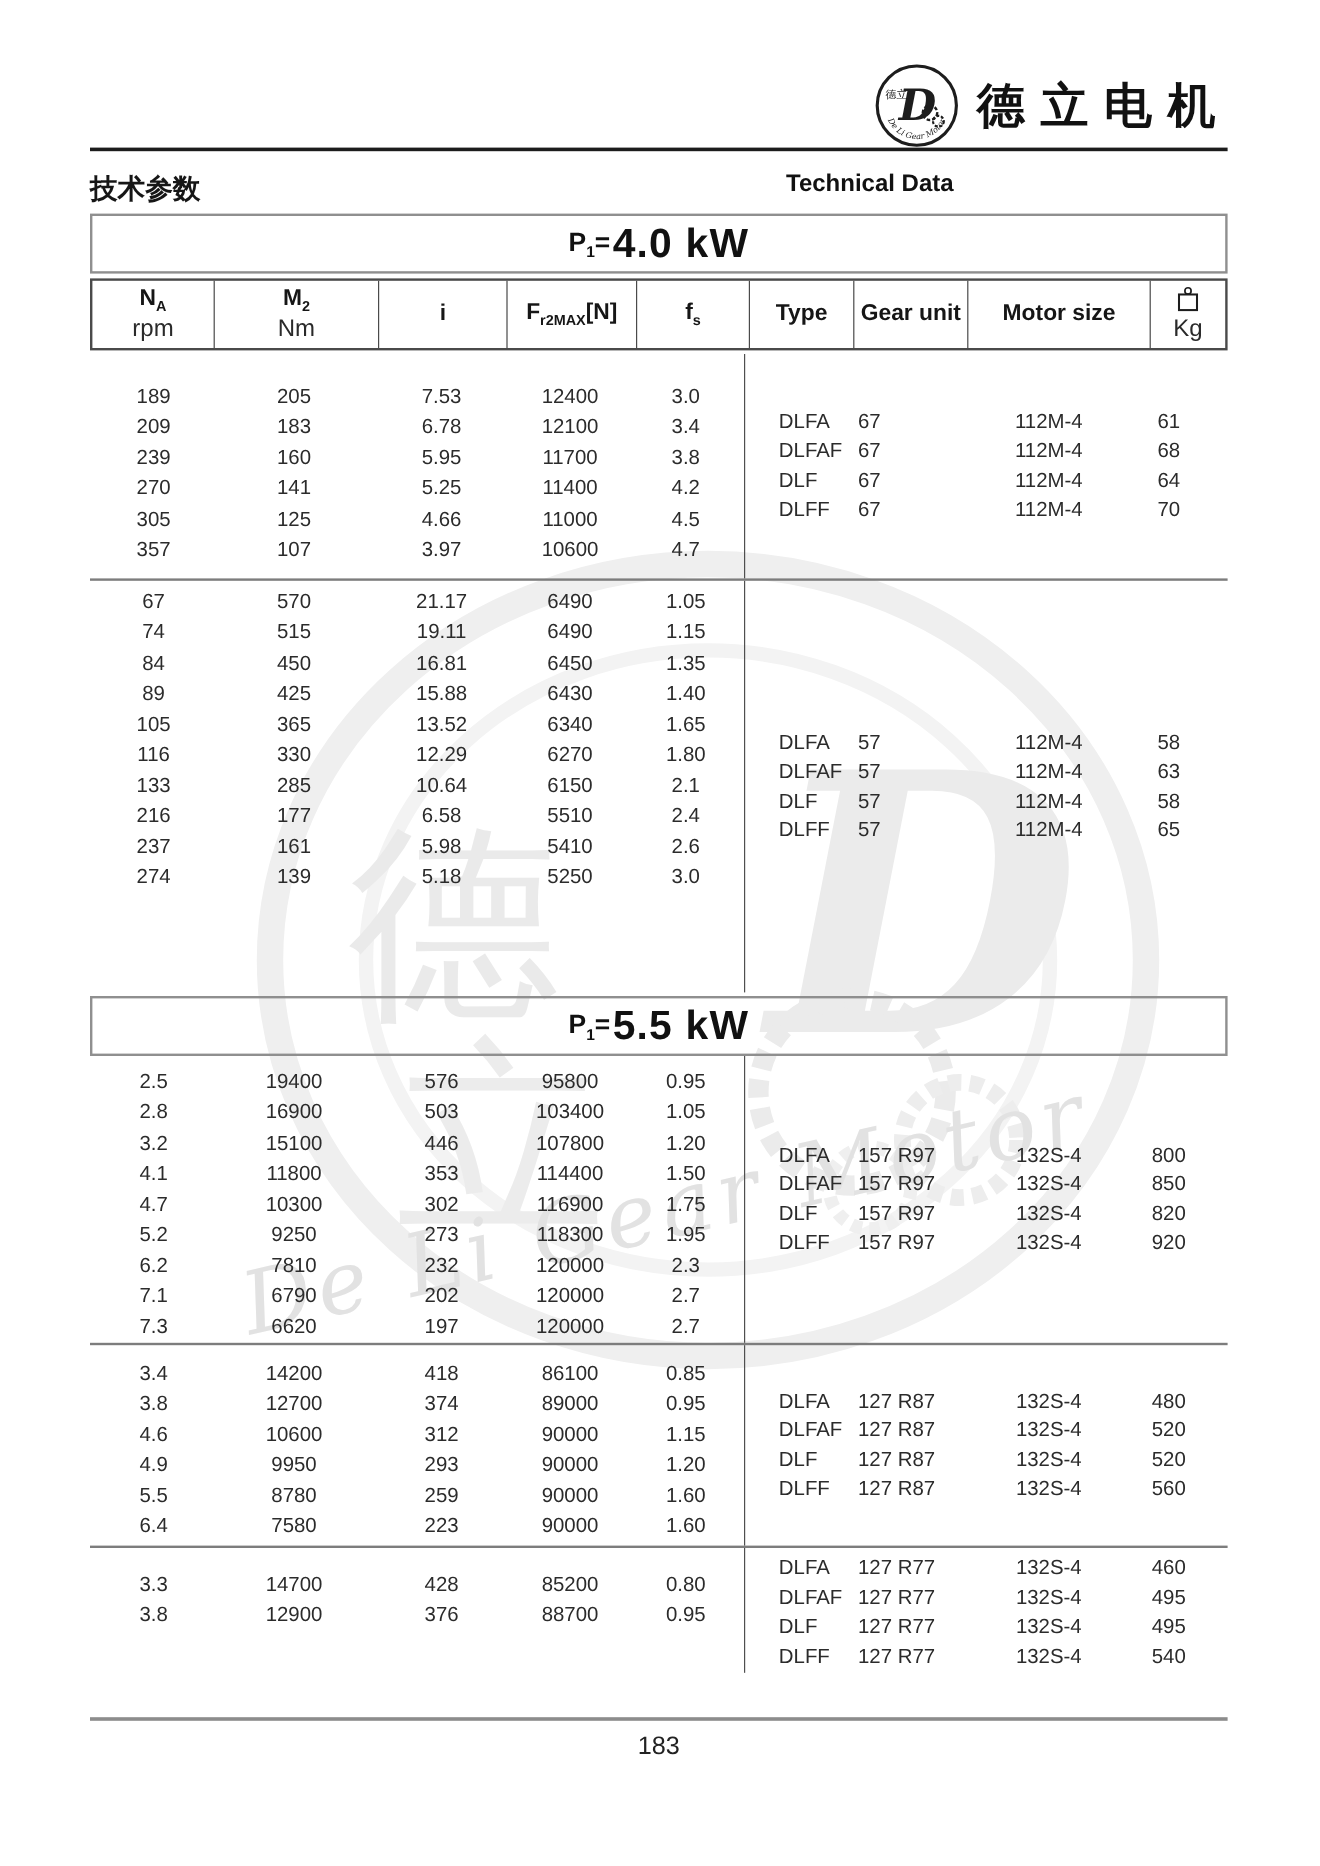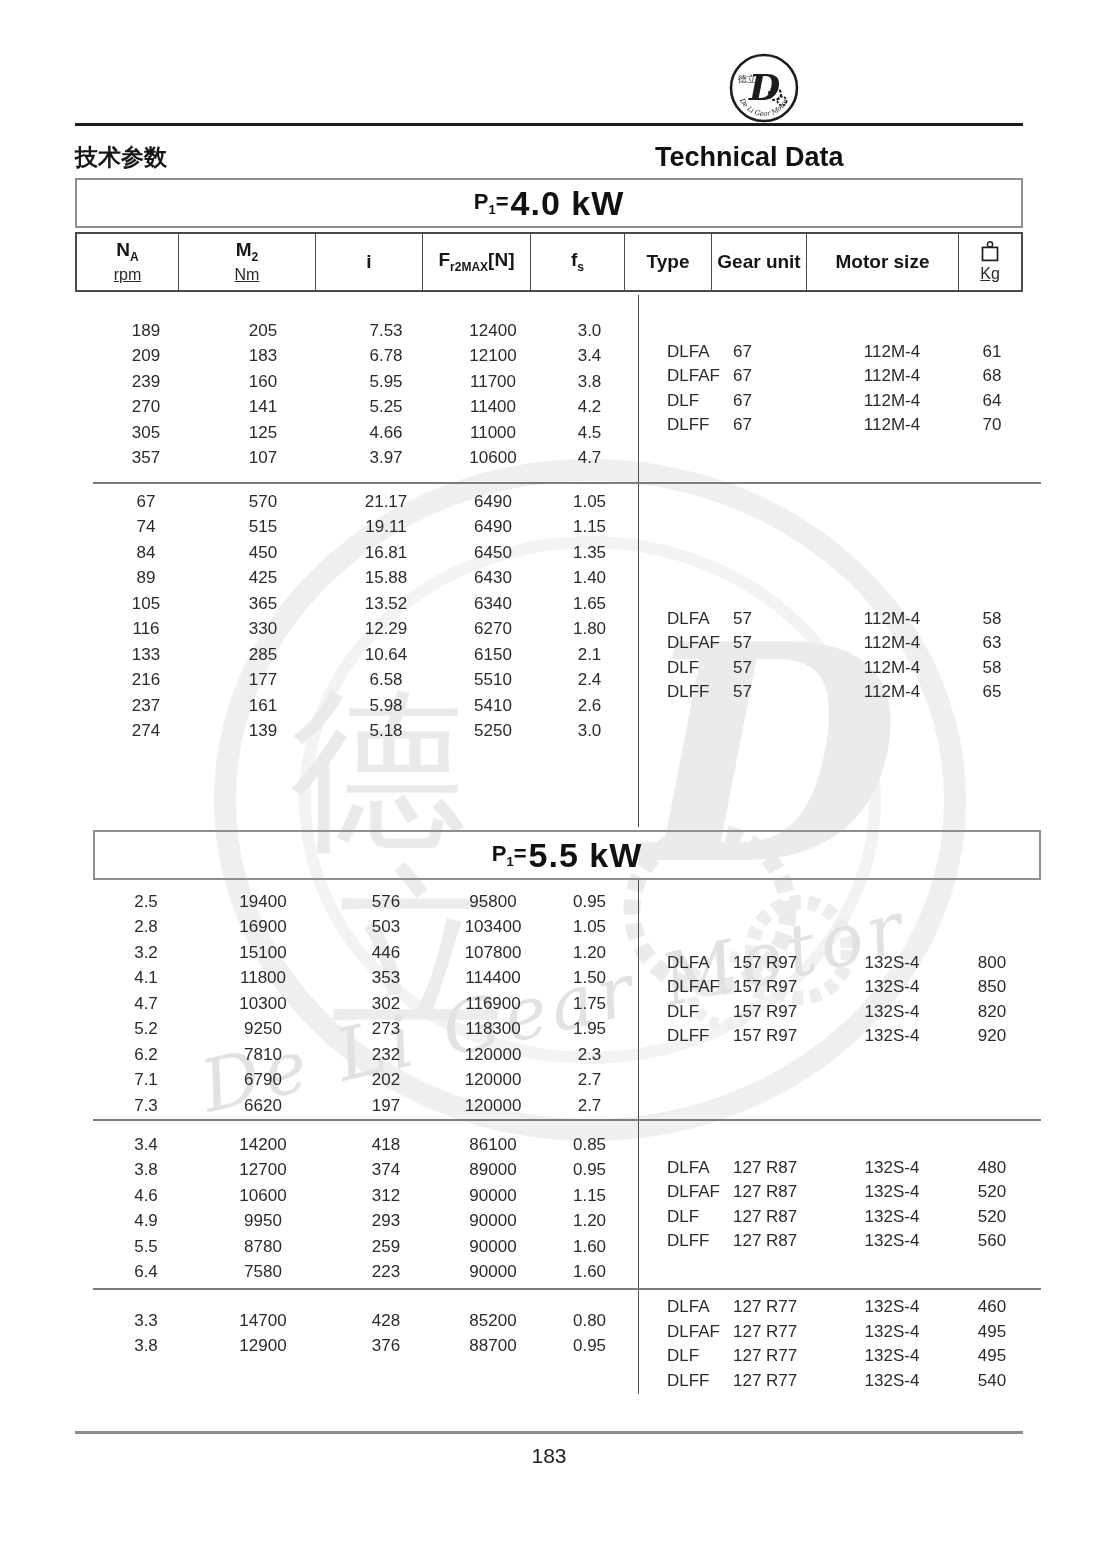--- a/index.html
+++ b/index.html
@@ -10,43 +10,43 @@
   
   .watermark { position:absolute; left:110px; top:430px; z-index:0; pointer-events:none; }
 
   
   .logo-block { position:absolute; top:52px; left:728px; width:296px; height:72px; display:flex; align-items:center; z-index:2; }
   .emblem { flex:0 0 72px; }
   .brand-cn { font-family:"DejaVu Serif","Liberation Serif",serif; font-size:40px; font-weight:700; letter-spacing:13px; margin-left:14px; white-space:nowrap; color:#111; }
   .top-rule { position:absolute; top:123px; left:75px; width:948px; height:3px; background:#1c1c1c; z-index:2; }
   .titles-row { position:absolute; top:140px; left:75px; width:948px; height:32px; z-index:2; }
   .title-cn { position:absolute; left:0; top:2px; font-size:23px; font-weight:600; color:#161616; }
-  .title-en { position:absolute; left:580px; top:2px; font-size:27px; font-weight:700; color:#111; }
+  .title-en { position:absolute; left:580px; top:2px; font-size:20px; font-weight:700; color:#111; }
 
   
   .banner { width:948px; height:50px; border:2px solid #8f8f8f; display:flex; align-items:center; justify-content:center; background:transparent; }
   .banner-abs { position:absolute; top:178px; left:75px; z-index:2; }
   .p-prefix { font-size:22px; font-weight:700; color:#111; }
   .p-prefix sub { font-size:13px; font-weight:700; }
   .p-value { font-size:34px; font-weight:700; color:#111; letter-spacing:1px; margin-left:2px; }
 
   
   .hdr-row { position:absolute; top:232px; left:75px; width:948px; height:60px; display:grid;
              grid-template-columns:102px 137px 107px 108px 94px 87px 95px 152px 1fr;
              border:2px solid #4a4a4a; z-index:2; background:transparent; }
   .hdr-cell { border-right:1.5px solid #4a4a4a; display:flex; flex-direction:column; align-items:center; justify-content:center; line-height:1.05; }
   .hdr-cell:last-child { border-right:none; }
   .hdr-main { font-size:19px; font-weight:700; color:#161616; }
   .hdr-main sub { font-size:12px; font-weight:700; }
   .hdr-after { font-size:19px; font-weight:700; }
-  .hdr-unit { font-size:16px; color:#2a2a2a; margin-top:3px;text-decoration:underline; }
+  .hdr-unit { font-size:20px; color:#2a2a2a; margin-top:3px; }
   .kg-cell { gap:1px; }
 
   
-  .groups { position:absolute; top:295px; left:93px; width:948px; z-index:1; }
+  .groups { position:absolute; top:295px; left:75px; width:948px; z-index:1; }
   .group { display:flex; }
   .g-left { width:546px; border-right:1.5px solid #4f4f4f; display:flex; flex-direction:column; }
   .g-right { flex:1; display:flex; flex-direction:column; justify-content:center; padding-left:28px; }
   .g-right.top { justify-content:flex-start; }
   .d-row { display:grid; grid-template-columns:106px 128px 118px 96px 97px; height:25.5px; align-items:center; text-align:center; font-size:17px; color:#2b2b2b; }
   .v-row { display:grid; grid-template-columns:66px 104px 110px 90px; height:24.5px; align-items:center; font-size:17px; color:#2b2b2b; }
   .v-row .c-type, .v-row .c-gear_unit { text-align:left; }
   .v-row .c-motor_size, .v-row .c-kg { text-align:center; }
   .group-sep { height:2px; background:#7d7d7d; }
   .banner-flow { margin-top:3px; }
@@ -79,20 +79,21 @@
       <circle cx="36" cy="36" r="33" fill="none" stroke="#1d1d1d" stroke-width="2.6"></circle>
       <text x="10" y="30" font-size="9" font-family="'DejaVu Serif',serif" fill="#1d1d1d">德立</text>
       <text x="21" y="48" font-size="36" font-weight="bold" font-style="italic" font-family="'DejaVu Serif',serif" fill="#1d1d1d">D</text>
       <circle cx="47" cy="42" r="6" fill="none" stroke="#1d1d1d" stroke-width="2" stroke-dasharray="3 1.6"></circle>
       <circle cx="54" cy="49" r="4.5" fill="none" stroke="#1d1d1d" stroke-width="1.8" stroke-dasharray="2.4 1.4"></circle>
       <path id="arcp" d="M 12,48 A 26,26 0 0,0 60,48" fill="none"></path>
       <text font-size="6.8" font-style="italic" font-family="'DejaVu Serif',serif" fill="#1d1d1d">
         <textPath href="#arcp">De Li Gear Motor</textPath>
       </text>
     </svg>
+    <div class="brand-cn">德立电机</div>
   </div>
 
   <div class="top-rule"></div>
 
   <div class="titles-row">
     <span class="title-cn">技术参数</span>
     <span class="title-en">Technical Data</span>
   </div>
 
   <div class="banner banner-abs">

